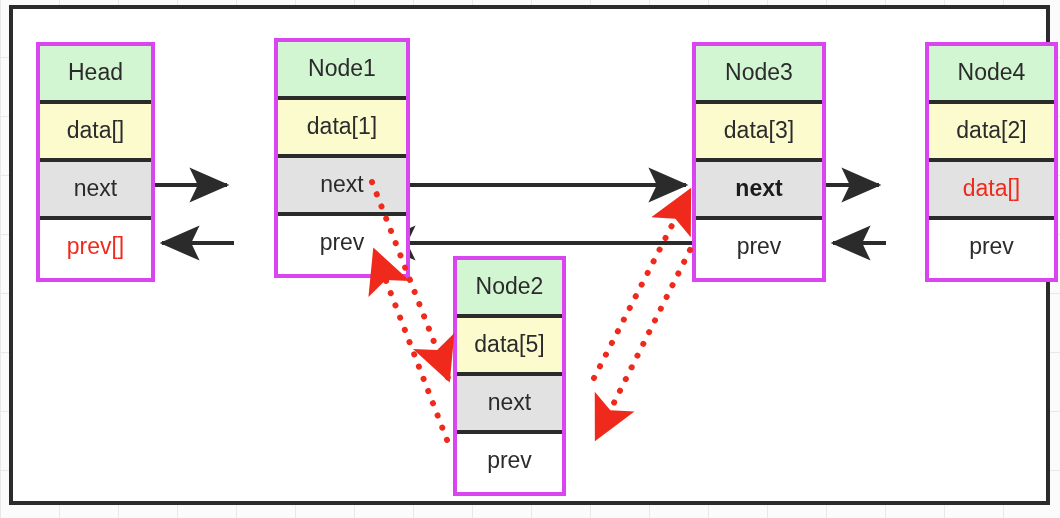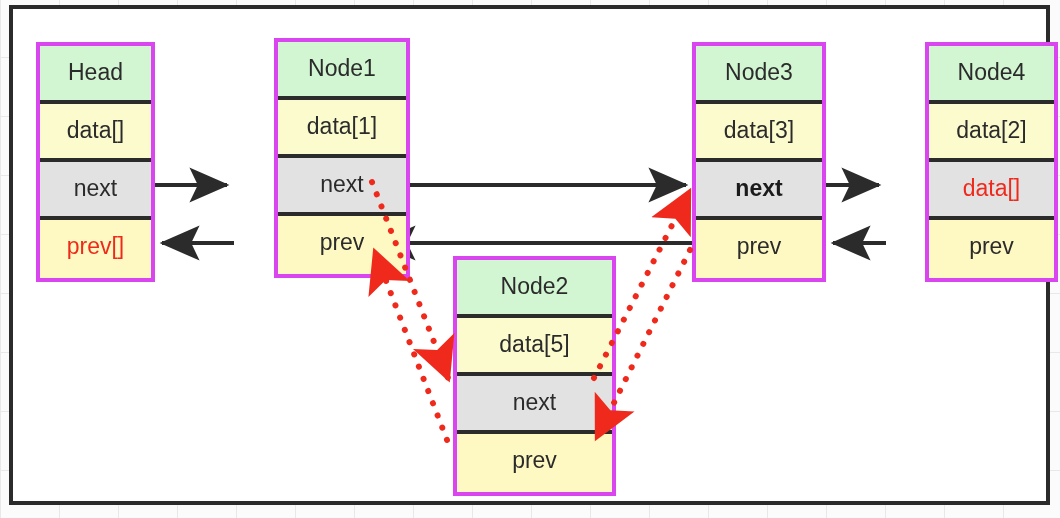--- a/index.html
+++ b/index.html
@@ -58,30 +58,30 @@
     line-height: 52px;
     text-align: center;
     font-size: 23px;
     color: #2b2b2b;
     white-space: nowrap;
     overflow: hidden;
   }
   .cell.title  { background: #d2f5d2; border-bottom: 4px solid #2b2b2b; }
   .cell.data   { background: #fbfbcd; border-bottom: 4px solid #2b2b2b; }
   .cell.next   { background: #e2e2e2; border-bottom: 4px solid #2b2b2b; }
-  .cell.prev   { background: #fef9c3; }
+  .cell.prev   { background: #ffffff; }
   .cell.red    { color: #ef2a1c; }
   .cell.bold   { font-weight: bold; color: #1c1c1c; }
 
   
   #node-head  { left: 36px;  top: 42px;  width: 119px; }
   #node-1     { left: 234px; top: 38px;  width: 136px; margin-left: 40px; }
   #node-3     { left: 692px; top: 42px;  width: 134px; }
   #node-4     { left: 886px; top: 42px;  width: 133px; margin-left: 39px; }
-  #node-2     { left: 453px; top: 256px; width: 163px; }
+  #node-2     { left: 453px; top: 256px; width: 113px; }
 
   
   #arrows {
     position: absolute;
     left: 0; top: 0;
     width: 1060px;
     height: 518px;
     z-index: 4;
     pointer-events: none;
   }

